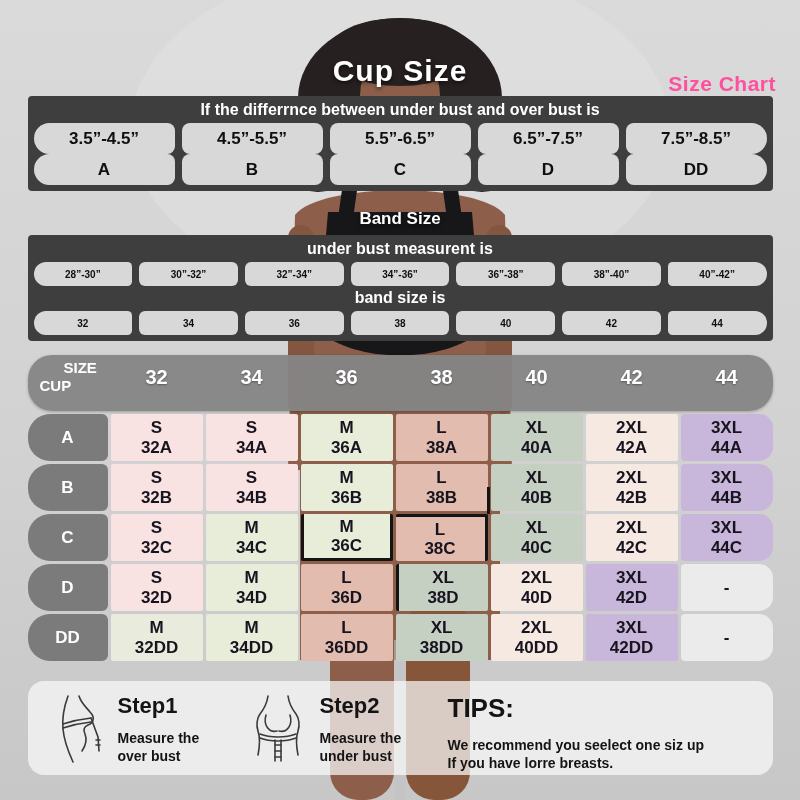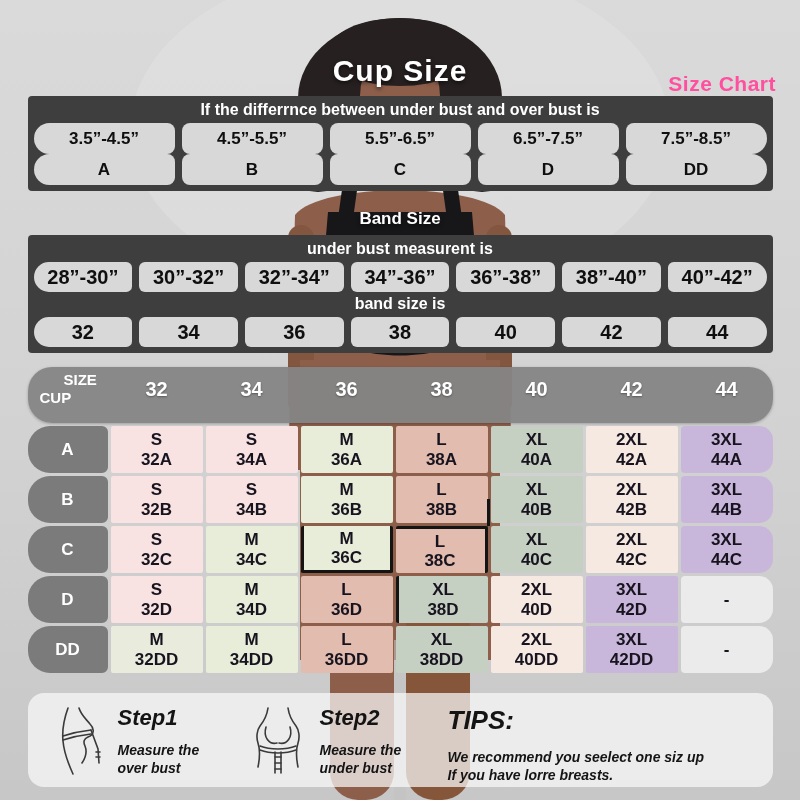--- a/index.html
+++ b/index.html
@@ -15,21 +15,21 @@
     text-shadow:0 2px 4px rgba(0,0,0,.6);letter-spacing:1px;}
 
   .dark-block{width:745px;margin:0 auto;background:#3e3e3e;border-radius:4px;
     padding:2px 6px 6px;box-sizing:border-box;}
   .bar-text{color:#fff;font-weight:bold;text-align:center;font-size:16px;padding:3px 0 4px;}
   .cells-row{display:grid;gap:7px;}
   .cols-5{grid-template-columns:repeat(5,1fr);}
   .cols-7{grid-template-columns:repeat(7,1fr);}
   .cell{background:#d8d8d8;border-radius:8px;height:31px;display:flex;align-items:center;
     justify-content:center;font-weight:bold;font-size:17px;color:#0f0f0f;}
-  .cols-7 .cell{font-size:20px;height:30px;border-radius:6px;}
+  .cols-7 .cell{font-size:10px;height:24px;border-radius:6px;}
   .cells-row .cell:first-child{border-top-left-radius:16px;border-bottom-left-radius:16px;}
   .cells-row .cell:last-child{border-top-right-radius:16px;border-bottom-right-radius:16px;}
 
   .section-title{margin:18px 0 6px;text-align:center;color:#fff;font-size:17px;font-weight:bold;
     text-shadow:0 2px 4px rgba(0,0,0,.65);}
 
   .matrix{width:745px;margin:14px auto 0;}
   .m-grid{display:grid;grid-template-columns:80px repeat(7,1fr);gap:3px;}
   .m-headerbar{background:rgba(133,133,133,.95);border-radius:24px;height:56px;
     box-shadow:0 1px 3px rgba(0,0,0,.25);}
@@ -49,21 +49,21 @@
   .m-code:empty{display:none;}
   [data-mark="box-l"]{border-left:3px solid #141414;border-bottom:3px solid #141414;
     border-right:3px solid #141414;}
   [data-mark="box-r"]{border-top:3px solid #141414;border-right:3px solid #141414;}
   [data-mark="v-left"]{border-left:3px solid #141414;}
   [data-mark="v-right-low"]::after{content:"";position:absolute;right:-2px;bottom:-3px;
     width:3px;height:58%;background:#141414;}
 
   .bottom-panel{width:745px;margin:20px auto 5px;background:rgba(249,249,249,.72);
     border-radius:16px;height:94px;display:flex;align-items:flex-start;gap:10px;
-    padding:10px 16px;box-sizing:border-box;font-style:italic;}
+    padding:10px 16px;box-sizing:border-box;}
   .step-icon{flex:0 0 auto;margin-top:2px;}
   .step-col{width:118px;}
   .step-label{font-size:22px;font-weight:bold;color:#141414;margin:2px 0 10px;}
   .step-line{font-size:14px;font-weight:bold;color:#141414;line-height:1.3;}
   .tips-col{flex:1;}
   .tips-label{font-size:26px;font-weight:bold;color:#141414;margin:2px 0 12px;}
   .tips-line{font-size:14px;font-weight:bold;color:#141414;line-height:1.3;}
 </style>
 </head>
 <body>

